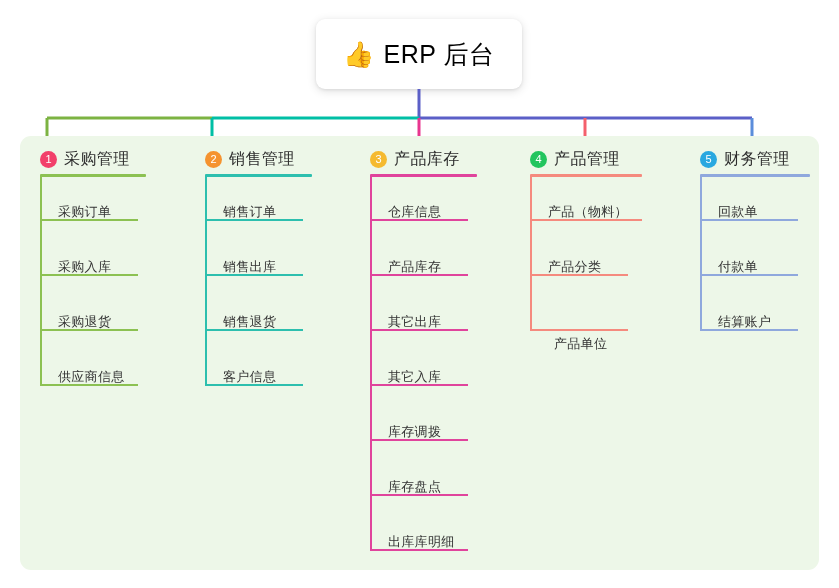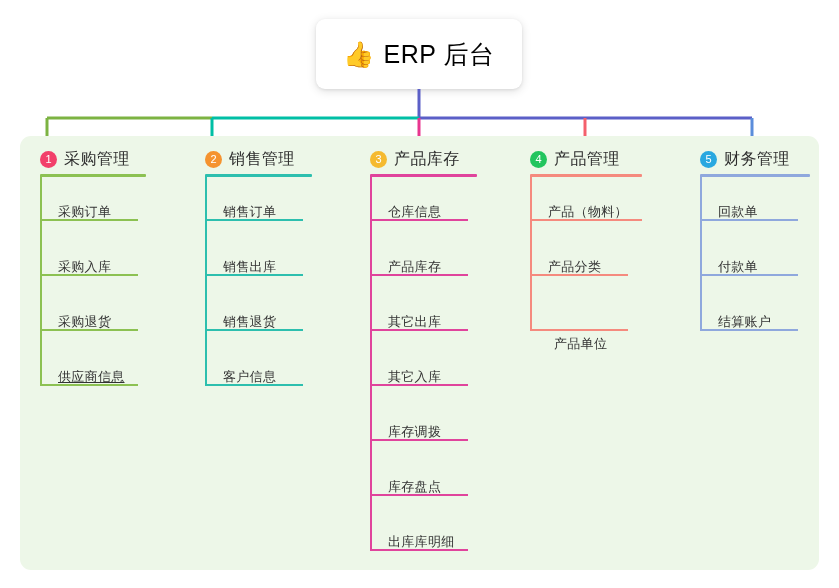--- a/index.html
+++ b/index.html
@@ -159,21 +159,21 @@
           <span class="col-title">采购管理</span>
         </div>
         <div class="head-rule" style="background: rgb(140, 193, 82); left: 0px; top: 38px; width: 106px;"></div>
         <div class="spine" style="background: rgb(140, 193, 82); left: 0px; top: 40px; height: 210px;"></div>
         <div class="leaf-label" style="left: 18px; top: 69px;">采购订单</div>
         <div class="leaf-rule" style="background: rgb(140, 193, 82); left: 0px; top: 83px; width: 98px;"></div>
         <div class="leaf-label" style="left: 18px; top: 124px;">采购入库</div>
         <div class="leaf-rule" style="background: rgb(140, 193, 82); left: 0px; top: 138px; width: 98px;"></div>
         <div class="leaf-label" style="left: 18px; top: 179px;">采购退货</div>
         <div class="leaf-rule" style="background: rgb(140, 193, 82); left: 0px; top: 193px; width: 98px;"></div>
-        <div class="leaf-label" style="left: 18px; top: 234px; text-decoration: underline;">供应商信息</div>
+        <div class="leaf-label" style="left: 18px; top: 234px;">供应商信息</div>
         <div class="leaf-rule" style="background: rgb(140, 193, 82); left: 0px; top: 248px; width: 98px;"></div>
       </div>
       <div class="column" style="position: absolute; left: 185px; top: 0px; width: 170px; height: 434px;">
         <div class="col-head" style="left: 0px;">
           <span class="badge" style="background: rgb(245, 147, 47);">2</span>
           <span class="col-title">销售管理</span>
         </div>
         <div class="head-rule" style="background: rgb(45, 191, 174); left: 0px; top: 38px; width: 107px;"></div>
         <div class="spine" style="background: rgb(45, 191, 174); left: 0px; top: 40px; height: 210px;"></div>
         <div class="leaf-label" style="left: 18px; top: 69px;">销售订单</div>

